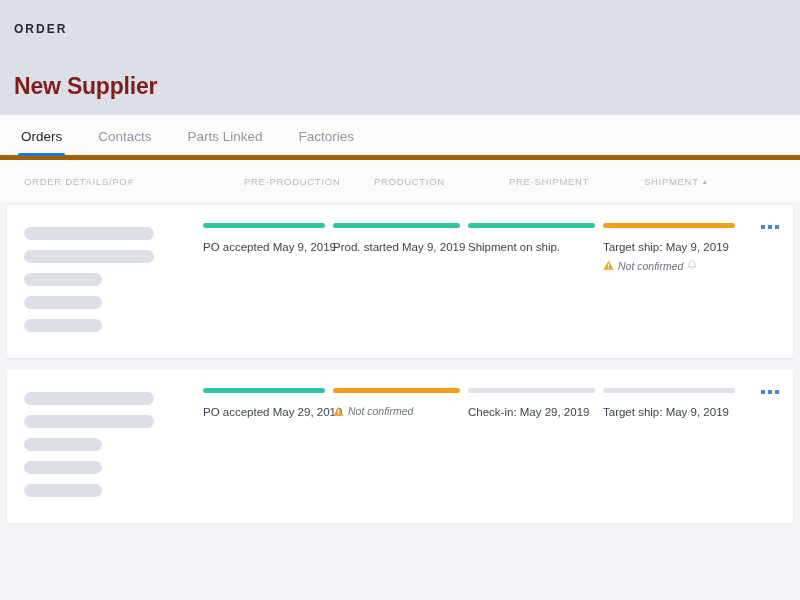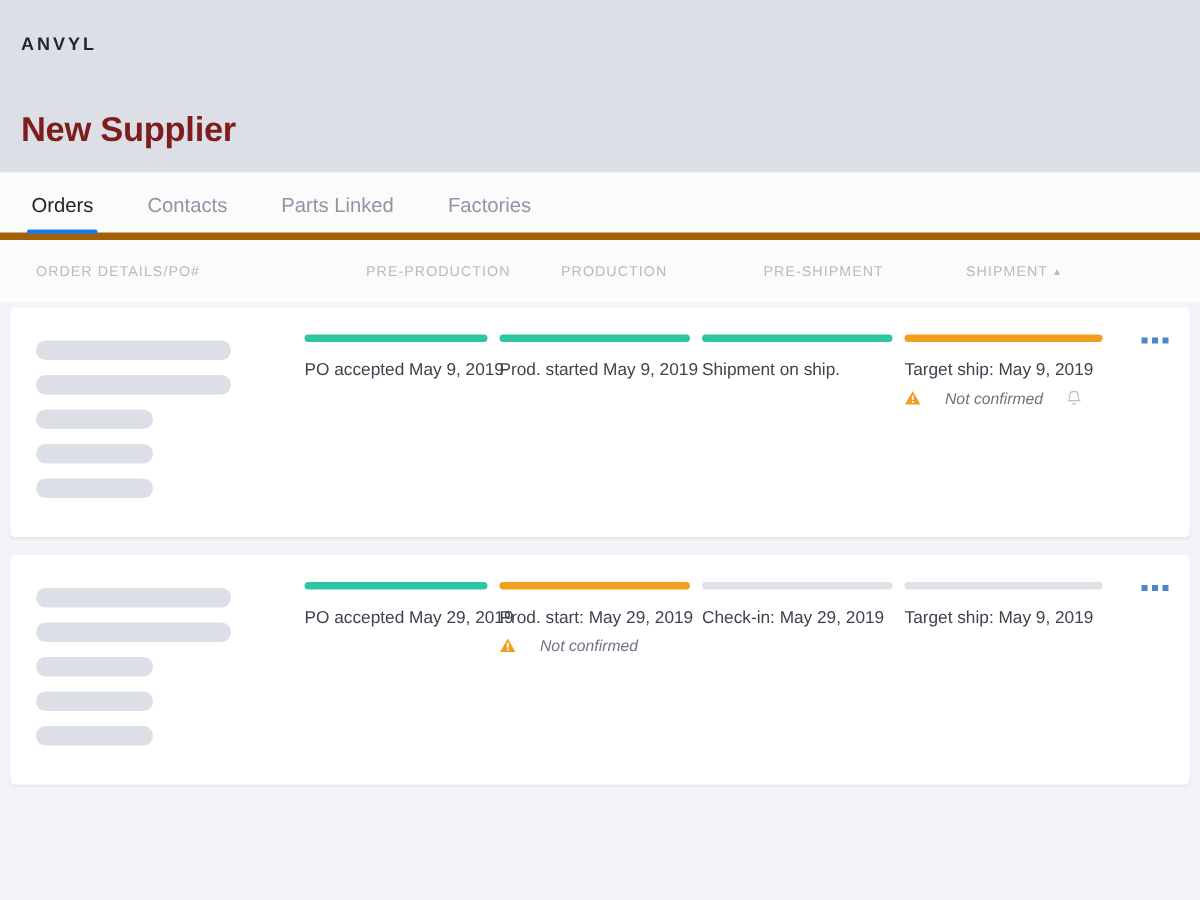--- a/index.html
+++ b/index.html
@@ -171,21 +171,21 @@
     font-size: 11.5px;
     color: #3d434e;
     line-height: 1.35;
     white-space: nowrap;
   }
 
   .warn-row {
     margin-top: 4px;
     display: flex;
     align-items: center;
-    gap: 16px;
+    gap: 4px;
     font-size: 10.5px;
     font-style: italic;
     color: #6d7381;
     white-space: nowrap;
   }
   .warn-icon { flex: 0 0 auto; line-height: 0; }
   .bell-icon { flex: 0 0 auto; line-height: 0; opacity: .55; }
 
   
   .kebab {
@@ -200,21 +200,21 @@
     display: block;
     width: 4px;
     height: 4px;
     background: #4a86c8;
   }
 </style>
 </head>
 <body>
 
 <div class="brandbar">
-  <div class="brand-logo">ANVYL</div>
+  <div class="brand-logo">ORDER</div>
 </div>
 
 <div class="titleband">
   <h1 class="page-title">New Supplier</h1>
 </div>
 
 <nav class="tabsbar" id="tabbar">
     <div class="tab active">Orders</div>
     <div class="tab">Contacts</div>
     <div class="tab">Parts Linked</div>
@@ -284,21 +284,20 @@
         <div class="skel w-short"></div>
         <div class="skel w-short"></div>
       </div>
       <div class="stages">
         <div class="stage stage-prepro">
           <div class="bar green"></div>
           <div class="stage-label">PO accepted May 29, 2019</div>
         </div>
         <div class="stage stage-pro">
           <div class="bar orange"></div>
-          <div class="stage-label">Prod. start: May 29, 2019</div>
           <div class="warn-row">
             <span class="warn-icon"><svg width="11" height="11" viewBox="0 0 12 12">
                 <path d="M6 0.7 L11.6 10.6 L0.4 10.6 Z" fill="#f0a01e"></path>
                 <rect x="5.35" y="4" width="1.3" height="3.3" fill="#ffffff"></rect>
                 <rect x="5.35" y="8.1" width="1.3" height="1.3" fill="#ffffff"></rect>
               </svg></span>
             <span>Not confirmed</span>
           </div>
         </div>
         <div class="stage stage-preship">

